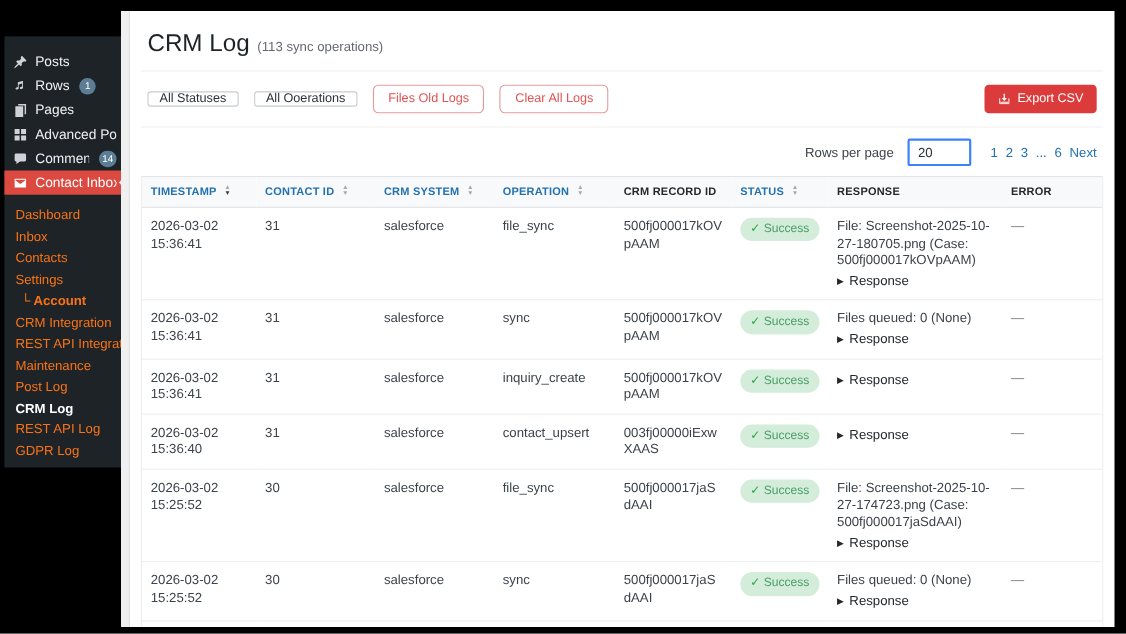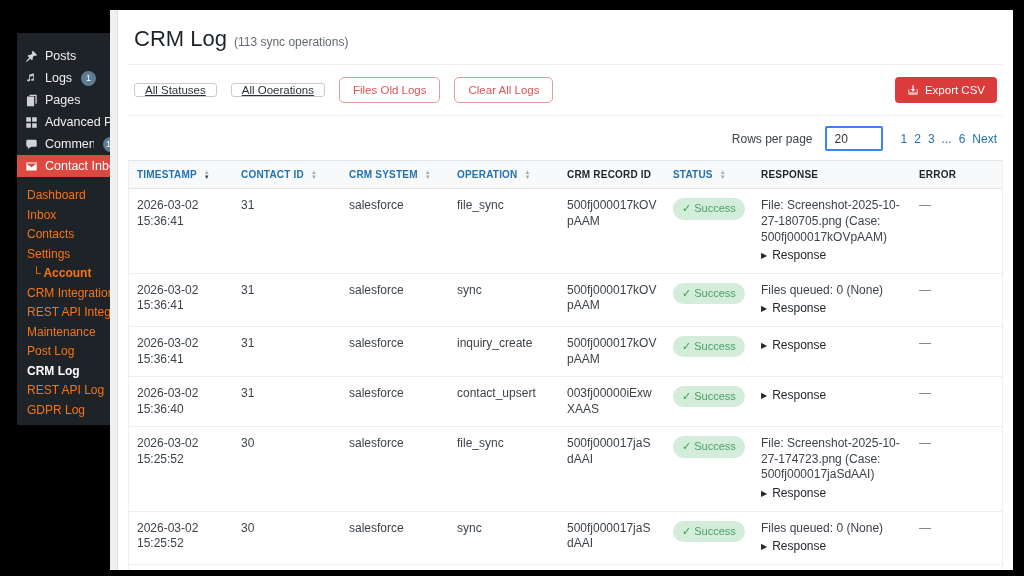--- a/index.html
+++ b/index.html
@@ -5,21 +5,21 @@
   * { box-sizing: border-box; margin: 0; padding: 0; }
   html,body { width:1024px; height:576px; }
   body {
     background:#000;
     font-family:"Liberation Sans", sans-serif;
     position:relative;
     overflow:hidden;
   }
   
   .sidebar {
-    position:absolute; left:17px; top:33px; width:110px; height:392px;
+    position:absolute; left:4px; top:33px; width:110px; height:392px;
     background:#1d2327; color:#f0f0f1; padding-top:12px;
   }
   .sb-item {
     display:flex; align-items:center; gap:7px;
     padding:4px 8px; font-size:12.5px; color:#f0f0f1;
     position:relative; cursor:pointer; height:22px;
   }
   .sb-ico { width:13px; height:13px; flex:0 0 13px; color:#cfd3d7; display:flex; }
   .sb-ico svg { width:13px; height:13px; }
   .sb-label { white-space:nowrap; overflow:hidden; }
@@ -53,21 +53,21 @@
   }
   .header-row { padding:6px 6px 12px; border-bottom:1px solid #f0f0f1; display:flex; align-items:baseline; gap:7px; }
   .page-title { font-size:22px; font-weight:400; color:#1d2327; }
   .page-subtitle { font-size:12px; color:#646970; }
   .toolbar {
     display:flex; align-items:center; gap:14px;
     padding:12px 6px; border-bottom:1px solid #f0f0f1;
   }
   .select {
     border:1px solid #c8ccd0; border-radius:3px; background:#fff;
-    padding:0 10px; font-size:11.5px; color:#2c3338; cursor:pointer; min-width:78px;text-decoration:underline;
+    padding:0 10px; font-size:11.5px; color:#2c3338; cursor:pointer; min-width:78px;
   }
   .outline-btn {
     background:#fff; border:1px solid #e59a9a; color:#e05353;
     border-radius:5px; padding:6px 13px; font-size:11.5px; cursor:pointer;
     font-family:"Liberation Sans", sans-serif;
   }
   .export-btn {
     margin-left:auto; background:#dc3b3b; border:none; color:#fff;
     border-radius:4px; padding:7px 12px; font-size:11.5px; cursor:pointer;
     display:flex; align-items:center; gap:6px;
@@ -123,21 +123,21 @@
           </svg>
         </span>
         <span class="sb-label">Posts</span>
       </div>
       <div class="sb-item">
         <span class="sb-ico">
           <svg viewBox="0 0 20 20">
             <path fill="currentColor" d="M14 2 6.5 4.3v7a2.6 2.6 0 0 0-1.1-.1c-1.3.2-2.3 1-2.2 1.9.1.9 1.2 1.5 2.5 1.3 1.2-.2 2-.9 2-1.8V7.4l4.8-1.5v4.6a2.6 2.6 0 0 0-1.1-.1c-1.3.2-2.3 1-2.2 1.9.1.9 1.2 1.5 2.5 1.3 1.2-.2 2-.9 2-1.8V2z"></path>
           </svg>
         </span>
-        <span class="sb-label">Logs</span>
+        <span class="sb-label">Rows</span>
         <span class="sb-badge">1</span>
       </div>
       <div class="sb-item">
         <span class="sb-ico">
           <svg viewBox="0 0 20 20">
             <path fill="currentColor" d="M7 1h11v14h-2V3H7V1zM3 4h11v15H3V4zm2.5 3.5h6v1.2h-6V7.5zm0 3h6v1.2h-6v-1.2zm0 3h4v1.2h-4v-1.2z"></path>
           </svg>
         </span>
         <span class="sb-label">Pages</span>
       </div>

